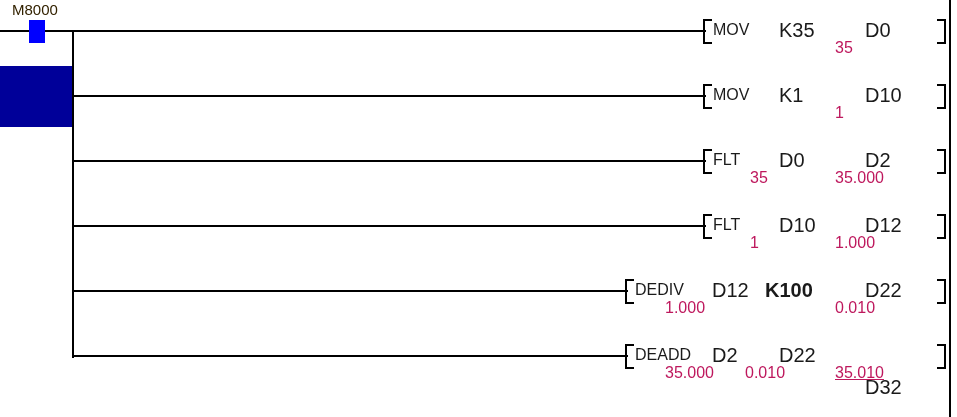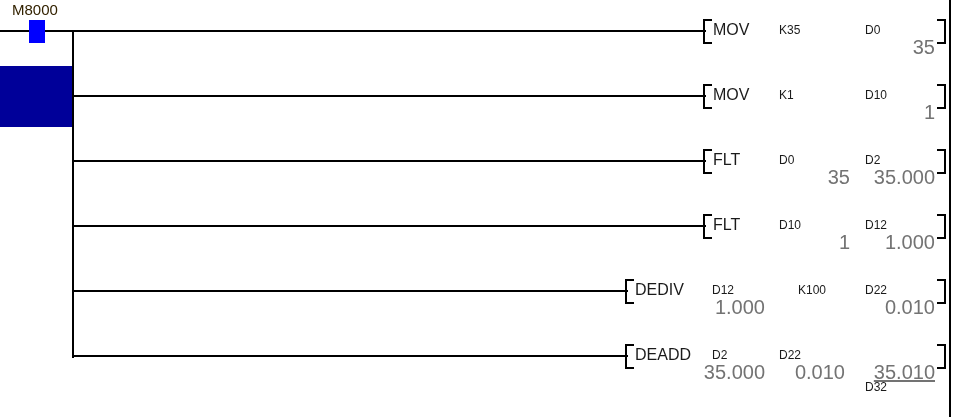--- a/index.html
+++ b/index.html
@@ -78,32 +78,32 @@
   }
   .instr-name {
     position: absolute;
     font-size: 16px;
     color: #1a1a1a;
     white-space: nowrap;
     line-height: 18px;
   }
   .operand {
     position: absolute;
-    font-size: 12px;
+    font-size: 20px;
     color: #1a1a1a;
     white-space: nowrap;
     line-height: 18px;
   }
   .monitor-value {
     position: absolute;
-    font-size: 20px;
-    color: #737373;
+    font-size: 16px;
+    color: #be185d;
     white-space: nowrap;
     line-height: 17px;
-    text-align: right;
+    text-align: left;
   }
 </style>
 </head>
 <body>
 
 <div id="ladder-canvas">
 
   <div class="wire-h" style="left:0px; top:30px; width:75px;"></div>
 
   <div class="contact-block" style="left:29px; top:20px; width:16px; height:23px;">
@@ -157,21 +157,21 @@
     <div class="monitor-value" style="left:750px; top:234px; width:100px;">1</div>
     <div class="monitor-value" style="left:835px; top:234px; width:100px;">1.000</div>
     <div class="instr-close" style="left:937px; top:214px; height:25px;"></div>
   </div>
 
   <div>
     <div class="wire-h" style="left:74px; top:290px; width:554px;"></div>
     <div class="instr-open" style="left:625px; top:279px; height:25px;"></div>
     <div class="instr-name" style="left:635px; top:281px;">DEDIV</div>
     <div class="operand" style="left:712px; top:281px;">D12</div>
-    <div class="operand" style="left:798px; top:281px;">K100</div>
+    <div class="operand" style="left:765px; top:281px;font-weight:bold;">K100</div>
     <div class="operand" style="left:865px; top:281px;">D22</div>
     <div class="monitor-value" style="left:665px; top:299px; width:100px;">1.000</div>
     <div class="monitor-value" style="left:835px; top:299px; width:100px;">0.010</div>
     <div class="instr-close" style="left:937px; top:279px; height:25px;"></div>
   </div>
 
   <div>
     <div class="wire-h" style="left:74px; top:355px; width:554px;"></div>
     <div class="instr-open" style="left:625px; top:344px; height:25px;"></div>
     <div class="instr-name" style="left:635px; top:346px;">DEADD</div>

